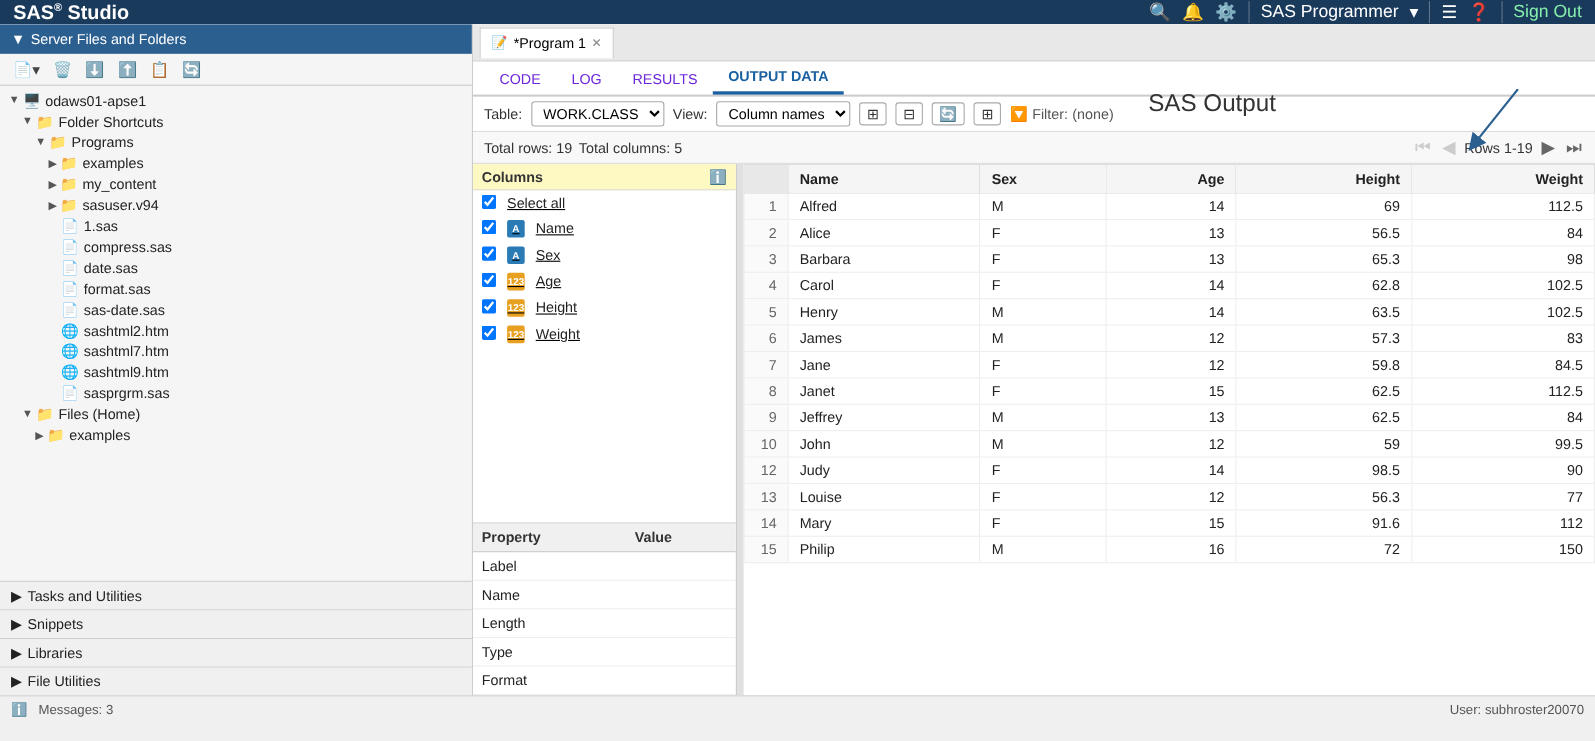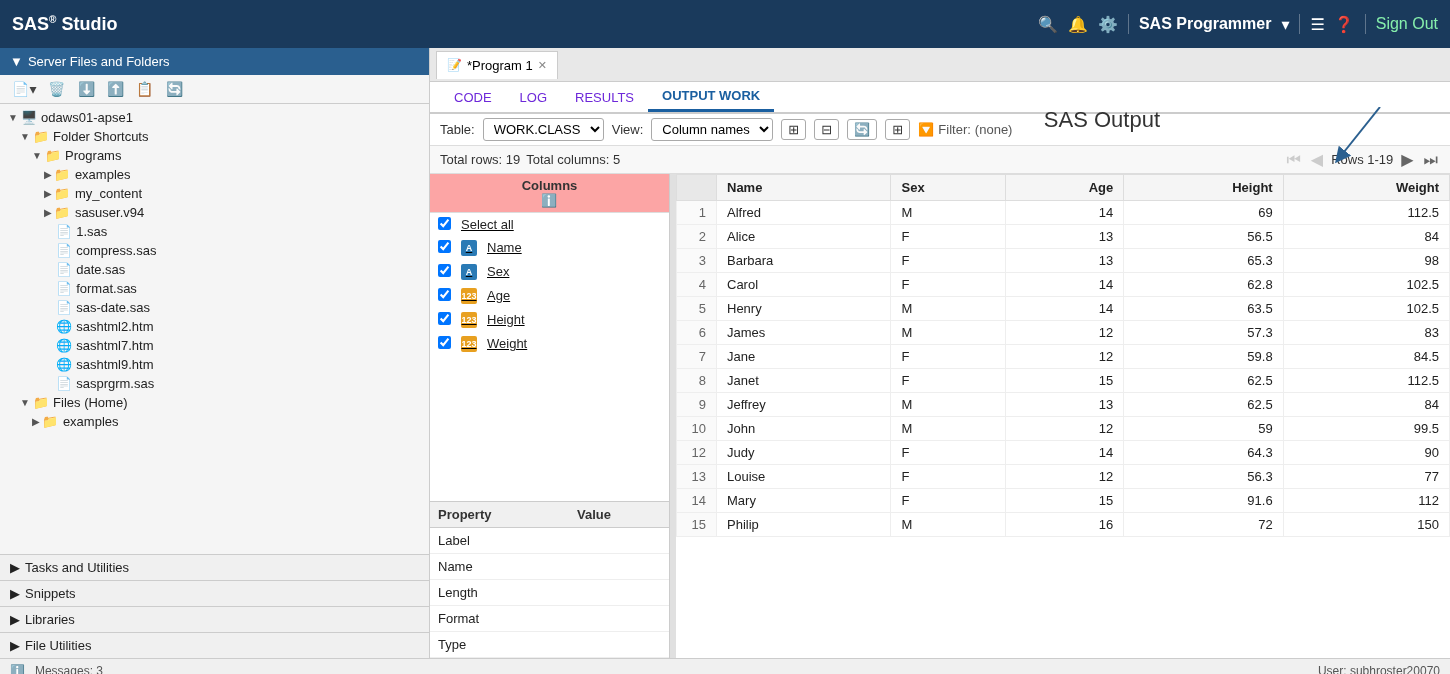--- a/index.html
+++ b/index.html
@@ -2,36 +2,36 @@
 <html><head>
   <meta charset="utf-8">
   <style>
     * { box-sizing: border-box; margin: 0; padding: 0; }
     body { font-family: Arial, sans-serif; font-size: 13px; background: #f0f0f0; overflow: hidden; }
 
     
     .navbar {
       background: #1a3a5c;
       color: white;
-      height: 48px;
+      height: 22px;
       display: flex;
       align-items: center;
       padding: 0 12px;
       gap: 10px;
     }
     .navbar-brand {
       font-size: 18px;
       font-weight: bold;
       color: white;
     }
     .navbar-brand sup { font-size: 10px; }
     .navbar-spacer { flex: 1; }
     .navbar-icons { display: flex; align-items: center; gap: 10px; color: white; }
     .navbar-icons span { cursor: pointer; font-size: 16px; }
-    .navbar-user { color: white; font-size: 13px; font-weight: bold; }
+    .navbar-user { color: white; font-size: 13px; }
     .navbar-divider { width: 1px; height: 20px; background: rgba(255,255,255,0.3); }
     .sign-out { color: #86efac; font-size: 13px; cursor: pointer; }
 
     
     .main-layout {
       display: flex;
       height: calc(674px - 40px - 24px);
     }
 
     
@@ -197,26 +197,25 @@
     .columns-panel {
       width: 240px;
       min-width: 240px;
       border-right: 1px solid #ccc;
       display: flex;
       flex-direction: column;
       overflow: hidden;
     }
     .columns-header {
       display: flex;
-      align-items: center;
+      align-items: flex-end;
       justify-content: space-between;
       padding: 4px 8px;
       border-bottom: 1px solid #ddd;
-      background: #fca5a5;
-      flex-direction: column;
+      background: #fef9c3;
     }
     .columns-header-label { font-size: 13px; font-weight: bold; color: #333; }
     .columns-list { overflow-y: auto; flex: 1; }
     .column-item {
       display: flex;
       align-items: flex-start;
       padding: 4px 8px;
       gap: 10px;
       cursor: pointer;
       text-decoration: underline;
@@ -537,21 +536,21 @@
       <div class="sub-tab">
         <span>CODE</span>
       </div>
       <div class="sub-tab">
         <span>LOG</span>
       </div>
       <div class="sub-tab">
         <span>RESULTS</span>
       </div>
       <div class="sub-tab active">
-        <span>OUTPUT WORK</span>
+        <span>OUTPUT DATA</span>
       </div>
 
       <div style="flex:1;position:relative;">
         <div class="sas-output-annotation">
           <span>SAS Output</span>
         </div>
         <svg class="annotation-arrow" width="80" height="60" style="position:absolute;top:10px;right:40px;">
           <line x1="60" y1="0" x2="20" y2="50" stroke="#2a5f8f" stroke-width="2" marker-end="url(#arrow)"></line>
           <defs>
             <marker id="arrow" markerWidth="8" markerHeight="8" refX="4" refY="4" orient="auto">
@@ -653,25 +652,25 @@
               </tr>
               <tr>
                 <td>Name</td>
                 <td></td>
               </tr>
               <tr>
                 <td>Length</td>
                 <td></td>
               </tr>
               <tr>
-                <td>Format</td>
+                <td>Type</td>
                 <td></td>
               </tr>
               <tr>
-                <td>Type</td>
+                <td>Format</td>
                 <td></td>
               </tr>
             </tbody>
           </table>
         </div>
       </div>
 
       <div class="panel-divider"></div>
 
       <div class="data-table-container">
@@ -765,21 +764,21 @@
     <td class="left">M</td>
     <td>12</td>
     <td>59</td>
     <td>99.5</td>
   </tr>
               <tr>
     <td class="row-num">12</td>
     <td class="left">Judy</td>
     <td class="left">F</td>
     <td>14</td>
-    <td>64.3</td>
+    <td>98.5</td>
     <td>90</td>
   </tr>
               <tr>
     <td class="row-num">13</td>
     <td class="left">Louise</td>
     <td class="left">F</td>
     <td>12</td>
     <td>56.3</td>
     <td>77</td>
   </tr>

